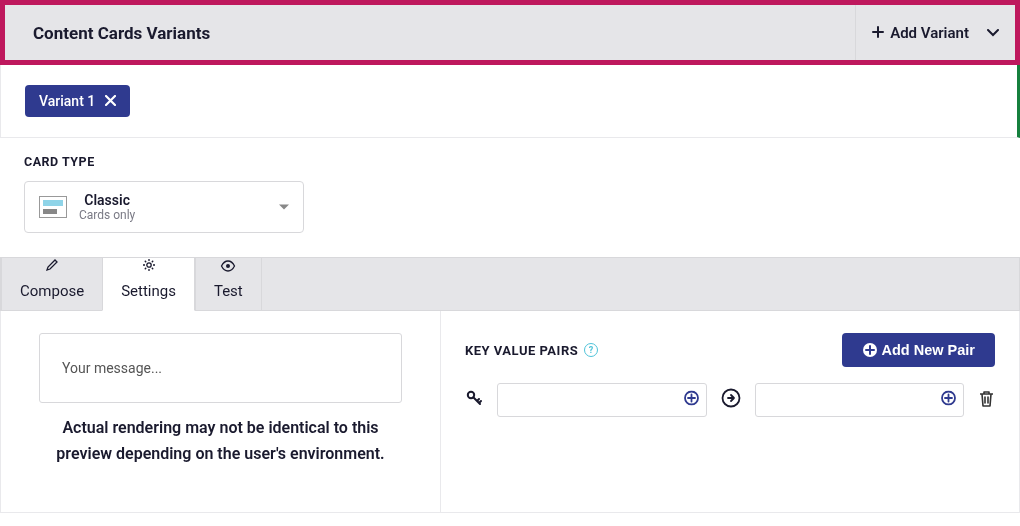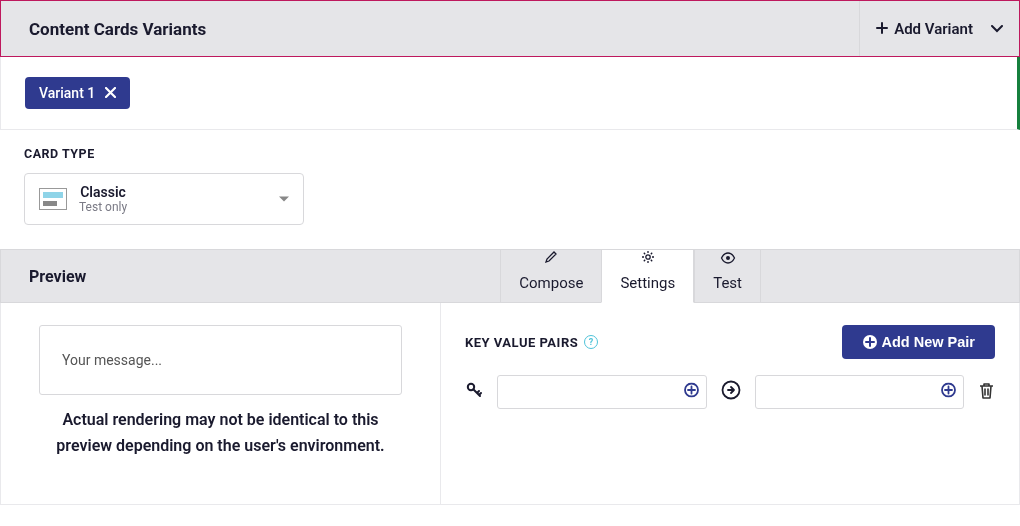--- a/index.html
+++ b/index.html
@@ -9,22 +9,22 @@
       color: #1a1a2e;
       width: 1020px;
       height: 526px;
       overflow: hidden;
     }
     .header-bar {
       display: flex;
       align-items: center;
       justify-content: space-between;
       background: #e5e5e8;
-      border: 1px solid #be185d;
-      height: 57px;
+      border: 5px solid #be185d;
+      height: 65px;
       padding: 0 16px 0 28px;
     }
     .header-title {
       font-size: 17px;
       font-weight: 700;
       color: #1a1a2e;
     }
     .add-variant-wrap {
       display: flex;
       align-items: center;
@@ -312,28 +312,27 @@
     </span>
   </div>
 </div>
 
 <div class="card-type-section">
   <div class="section-label">CARD TYPE</div>
   <div class="card-type-select">
     <div class="card-type-icon"></div>
     <div class="card-type-text">
       <div class="primary">Classic</div>
-      <div class="secondary">Test only</div>
+      <div class="secondary">Cards only</div>
     </div>
     <div class="caret"></div>
   </div>
 </div>
 
 <div class="tabs-bar">
-  <div class="preview-label">Preview</div>
   <div class="tabs">
     <div class="tab">
       <span>
         <svg width="14" height="14" viewBox="0 0 14 14">
             <path d="M2 12l1-3 7-7 2 2-7 7-3 1z" fill="none" stroke="#1a1a2e" stroke-width="1.3"></path>
           </svg>
       </span>
       <span>Compose</span>
     </div>
     <div class="tab active">

